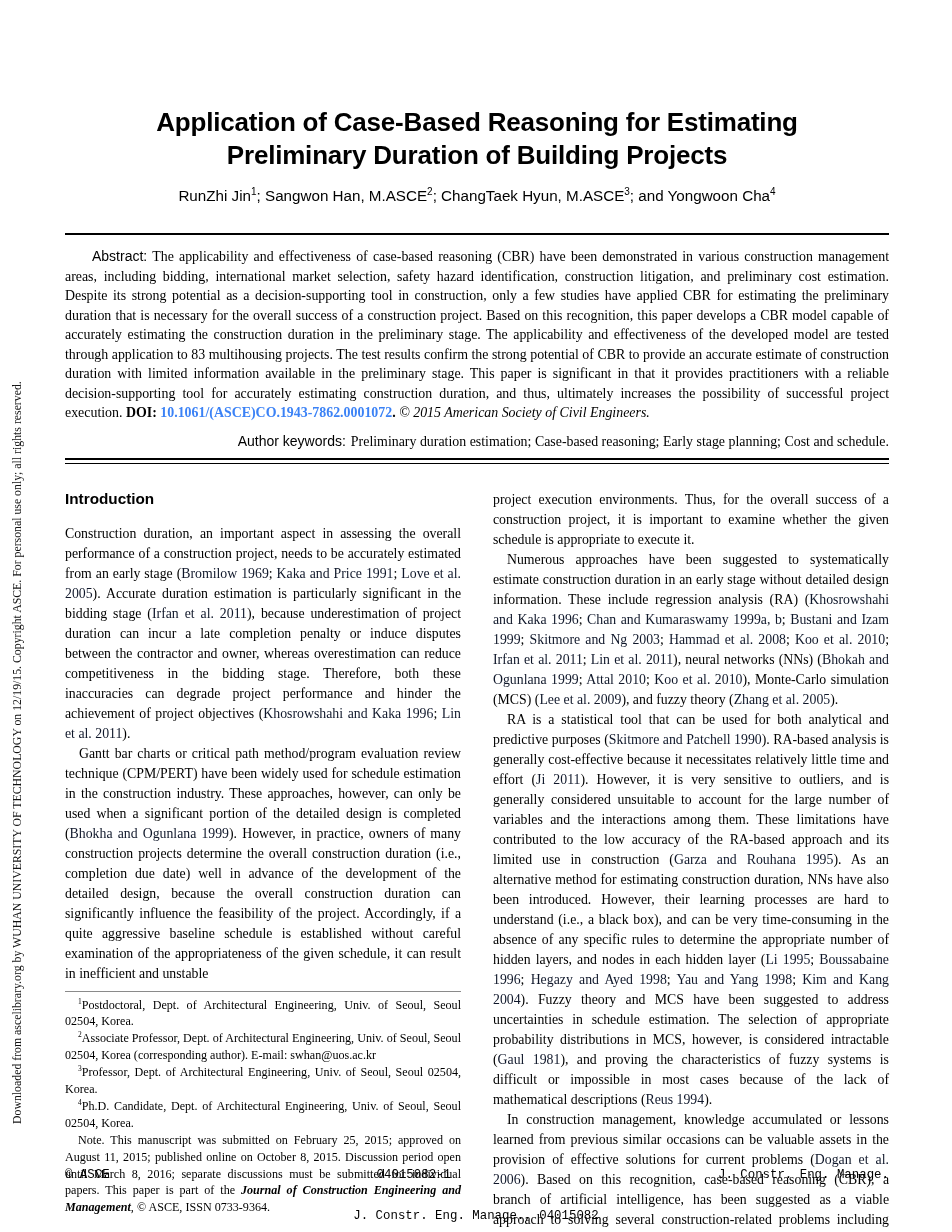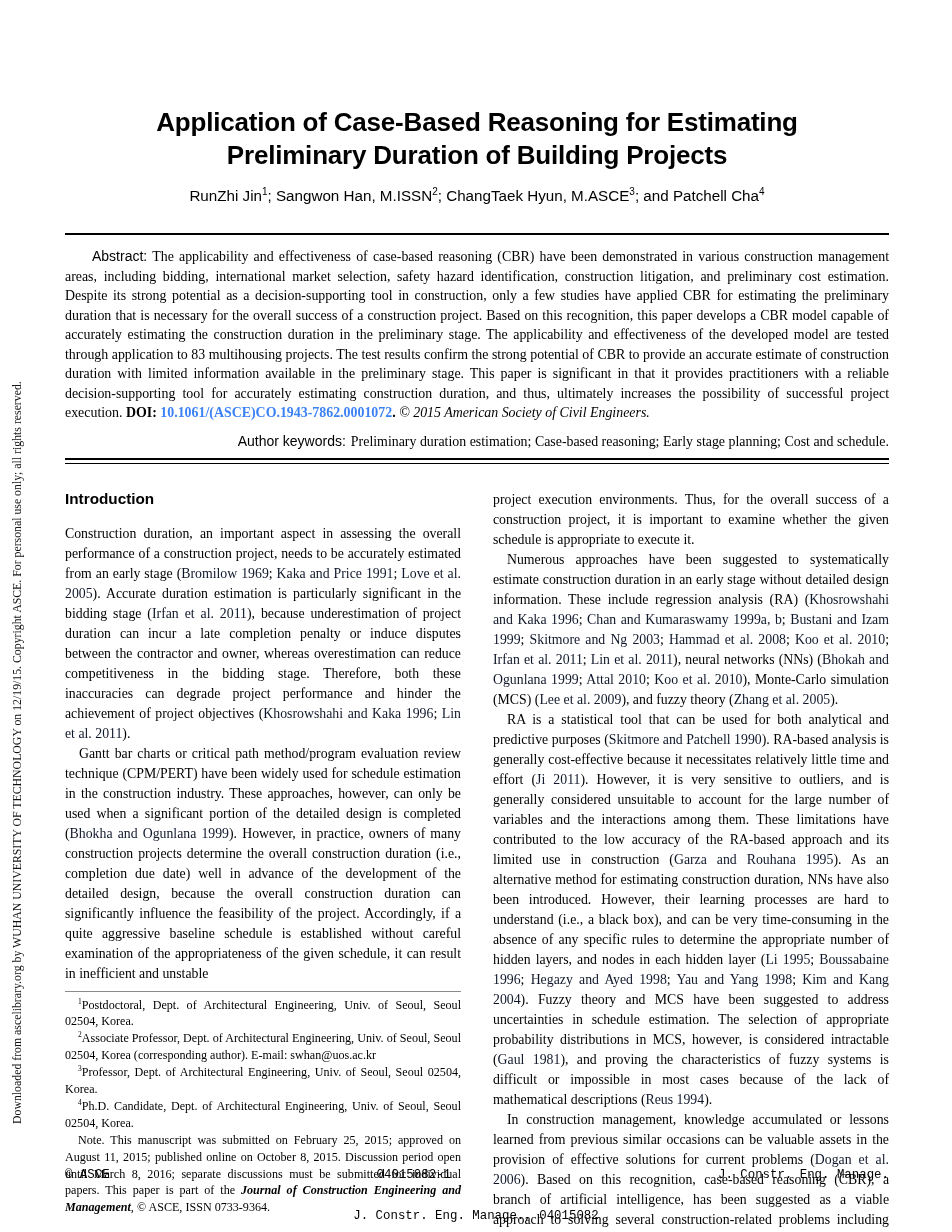--- a/index.html
+++ b/index.html
@@ -143,21 +143,21 @@
 
   <div class="sidebar-watermark">Downloaded from ascelibrary.org by WUHAN UNIVERSITY OF TECHNOLOGY on 12/19/15. Copyright ASCE. For personal use only; all rights reserved.</div>
 
   <div class="content">
 
     <div class="title">
       <div>Application of Case-Based Reasoning for Estimating</div>
       <div>Preliminary Duration of Building Projects</div>
     </div>
 
-    <div class="authors"><span>RunZhi Jin</span><sup class="seg-sup">1</sup><span>; Sangwon Han, M.ISSN</span><sup class="seg-sup">2</sup><span>; ChangTaek Hyun, M.ASCE</span><sup class="seg-sup">3</sup><span>; and Patchell Cha</span><sup class="seg-sup">4</sup></div>
+    <div class="authors"><span>RunZhi Jin</span><sup class="seg-sup">1</sup><span>; Sangwon Han, M.ASCE</span><sup class="seg-sup">2</sup><span>; ChangTaek Hyun, M.ASCE</span><sup class="seg-sup">3</sup><span>; and Yongwoon Cha</span><sup class="seg-sup">4</sup></div>
 
     <div class="abstract-rule"></div>
 
     <p class="abstract"><span class="block-label">Abstract:</span><span><span>The applicability and effectiveness of case-based reasoning (CBR) have been demonstrated in various construction management areas, including bidding, international market selection, safety hazard identification, construction litigation, and preliminary cost estimation. Despite its strong potential as a decision-supporting tool in construction, only a few studies have applied CBR for estimating the preliminary duration that is necessary for the overall success of a construction project. Based on this recognition, this paper develops a CBR model capable of accurately estimating the construction duration in the preliminary stage. The applicability and effectiveness of the developed model are tested through application to 83 multihousing projects. The test results confirm the strong potential of CBR to provide an accurate estimate of construction duration with limited information available in the preliminary stage. This paper is significant in that it provides practitioners with a reliable decision-supporting tool for accurately estimating construction duration, and thus, ultimately increases the possibility of successful project execution. </span><span class="seg-b">DOI: </span><span class="seg-blink">10.1061/(ASCE)CO.1943-7862.0001072</span><span class="seg-b">. </span><span class="seg-it">© 2015 American Society of Civil Engineers.</span></span></p>
 
     <p class="keywords"><span class="block-label">Author keywords:</span><span><span>Preliminary duration estimation; Case-based reasoning; Early stage planning; Cost and schedule.</span></span></p>
 
     <div class="keywords-rule"></div>
 
     <div class="columns">

